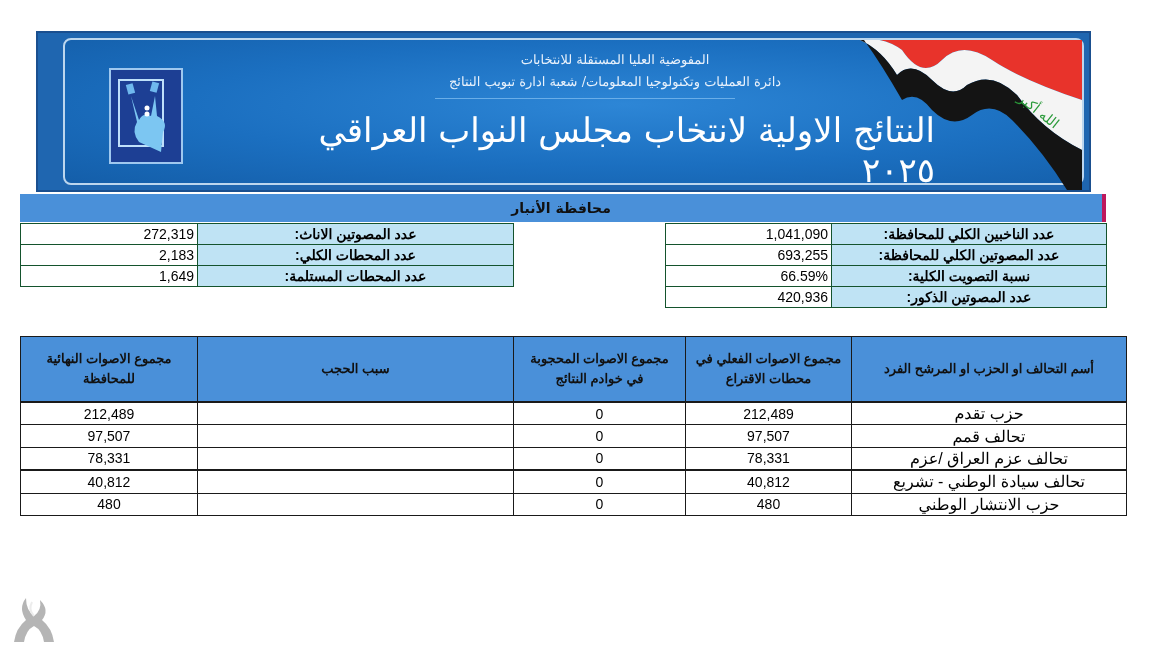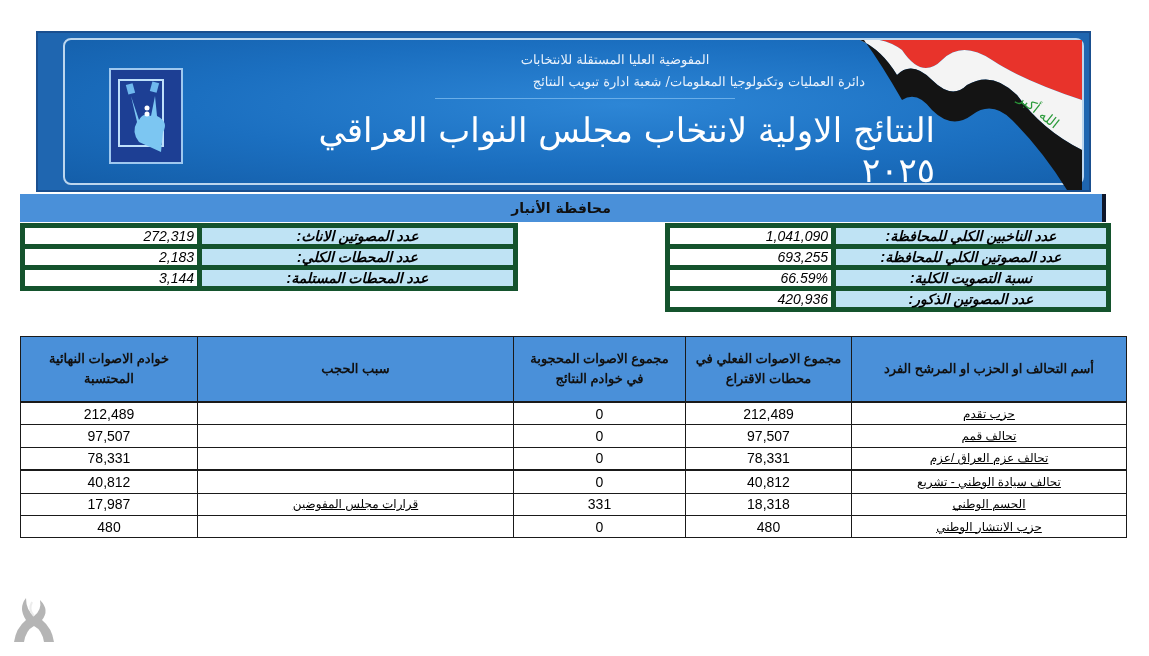--- a/index.html
+++ b/index.html
@@ -9,44 +9,44 @@
   .banner { position:absolute; left:36px; top:31px; width:1055px; height:161px;
             background:#1f66b0; border:2px solid #1a4f8f; box-sizing:border-box; overflow:hidden; }
   .banner-inner { position:absolute; left:5px; top:5px; right:5px; bottom:5px;
             border:2px solid #bcd6ee; border-radius:8px;
             background:radial-gradient(ellipse at 55% 45%, #2d86d6 0%, #1b6fc0 55%, #145ea9 100%);margin-left:20px; }
   .logo-box { position:absolute; left:44px; top:28px; width:74px; height:96px;
             background:#1d3f94; border:2px solid #9fc8ef; box-sizing:border-box; }
   .logo-box svg { position:absolute; left:6px; top:6px; }
   .hdr-line1 { position:absolute; left:300px; width:500px; top:12px; text-align:center;
             color:#e8f1fb; font-family:"DejaVu Serif", serif; font-size:13px; direction:rtl; }
-  .hdr-line2 { position:absolute; left:300px; width:500px; top:34px; text-align:right;
+  .hdr-line2 { position:absolute; left:300px; width:500px; top:34px; text-align:center;
             color:#e8f1fb; font-family:"DejaVu Serif", serif; font-size:13px; direction:rtl; }
   .hdr-rule { position:absolute; left:370px; width:300px; top:58px; height:1px; background:#6aaee8; }
   .hdr-title { position:absolute; left:230px; width:640px; top:70px; text-align:right;
             color:#ffffff; font-family:"DejaVu Serif", serif; font-size:34px; direction:rtl; letter-spacing:0px; }
   .flag { position:absolute; right:0; top:0; }
 
   
   .prov-header { position:absolute; left:20px; top:194px; width:1086px; height:28px;
-            background:#4a90d9; border-right:4px solid #0f172a; box-sizing:border-box;
+            background:#4a90d9; border-right:4px solid #be185d; box-sizing:border-box;
             text-align:center; line-height:28px; font-weight:bold; font-size:14px; color:#111;
             direction:rtl; font-family:"DejaVu Sans", sans-serif; }
   .info { position:absolute; border-collapse:collapse; font-family:"Liberation Sans", sans-serif; font-size:14px; }
-  .info td { border:5px solid #14532d; height:21px; padding:0 3px; box-sizing:border-box;font-style:italic; }
+  .info td { border:1px solid #14532d; height:21px; padding:0 3px; box-sizing:border-box; }
   .info td.lbl { background:#bfe3f4; text-align:center; direction:rtl; font-weight:bold; }
   .info td.val { background:#ffffff; text-align:right; }
 
   
   .results { position:absolute; left:20px; top:336px; border-collapse:collapse;
              font-family:"Liberation Sans", sans-serif; font-size:14px; }
   .results th { background:#4a90d9; border:1px solid #1a1a1a; height:64px; font-weight:bold; font-size:13px;
              direction:rtl; padding:0 6px; line-height:20px; color:#111; }
   .results td { border:1px solid #1a1a1a; height:21.4px; text-align:center; padding:0 16px; background:#fff; }
-  .results td.name, .results td.reason { direction:rtl; font-size:12px;text-decoration:underline; }
+  .results td.name, .results td.reason { direction:rtl; font-size:16px; }
   .results tr.thick td { border-top:2px solid #1a1a1a; }
 
   .watermark { position:absolute; left:12px; top:598px; opacity:0.55; }
 </style>
 </head>
 <body>
 
 <div class="banner">
   <div class="banner-inner">
     <div class="logo-box">
@@ -82,21 +82,21 @@
   <tbody id="sum-left">
       <tr>
         <td class="val">272,319</td>
         <td class="lbl">عدد المصوتين الاناث:</td>
       </tr>
       <tr>
         <td class="val">2,183</td>
         <td class="lbl">عدد المحطات الكلي:</td>
       </tr>
       <tr>
-        <td class="val">3,144</td>
+        <td class="val">1,649</td>
         <td class="lbl">عدد المحطات المستلمة:</td>
       </tr>
     </tbody>
 </table>
 <table class="info" style="left:665px; top:223px;">
   <colgroup>
       <col style="width:166px">
       <col style="width:275px">
     </colgroup>
   <tbody id="sum-right">
@@ -122,21 +122,21 @@
 <table class="results">
   <colgroup>
     <col style="width:177px">
       <col style="width:316px">
       <col style="width:172px">
       <col style="width:166px">
       <col style="width:275px">
   </colgroup>
   <thead>
     <tr>
-      <th>خوادم الاصوات النهائية المحتسبة</th>
+      <th>مجموع الاصوات النهائية للمحافظة</th>
       <th>سبب الحجب</th>
       <th>مجموع الاصوات المحجوبة في خوادم النتائج</th>
       <th>مجموع الاصوات الفعلي في محطات الاقتراع</th>
       <th>أسم التحالف او الحزب او المرشح الفرد</th>
     </tr>
   </thead>
   <tbody id="results-body">
       <tr class="thick">
         <td>212,489</td>
         <td class="reason"></td>
@@ -159,27 +159,20 @@
         <td class="name">تحالف عزم العراق /عزم</td>
       </tr>
       <tr class="thick">
         <td>40,812</td>
         <td class="reason"></td>
         <td>0</td>
         <td>40,812</td>
         <td class="name">تحالف سيادة الوطني - تشريع</td>
       </tr>
       <tr>
-        <td>17,987</td>
-        <td class="reason">قرارات مجلس المفوضين</td>
-        <td>331</td>
-        <td>18,318</td>
-        <td class="name">الحسم الوطني</td>
-      </tr>
-      <tr>
         <td>480</td>
         <td class="reason"></td>
         <td>0</td>
         <td>480</td>
         <td class="name">حزب الانتشار الوطني</td>
       </tr>
     </tbody>
 </table>
 
 <svg class="watermark" width="44" height="46" viewBox="0 0 44 46">

